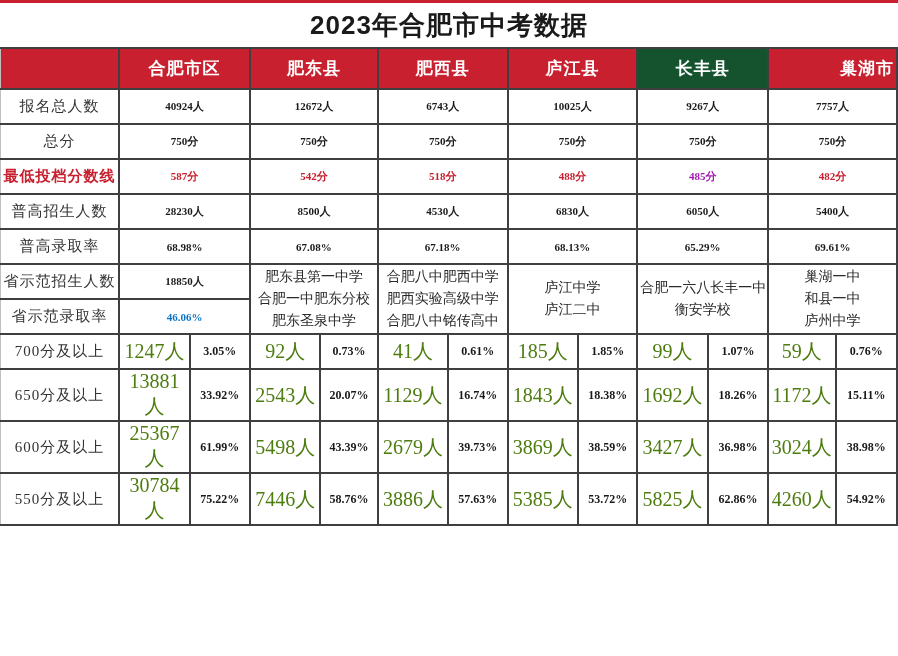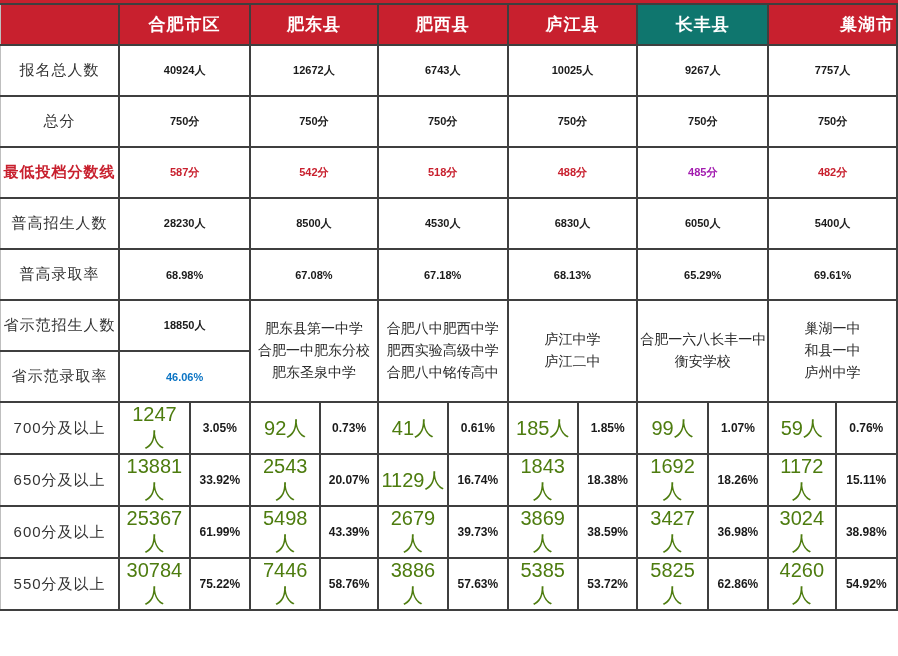--- a/index.html
+++ b/index.html
@@ -7,51 +7,52 @@
     width:898px;height:656px;box-sizing:border-box;overflow:hidden;
     font-family:"Liberation Sans","DejaVu Sans",sans-serif;
     background:#ffffff;position:relative;
   }
   .top-bar{height:3px;width:100%;}
   .title{
     height:44px;line-height:44px;text-align:center;
     font-size:26px;font-weight:bold;color:#1a1a1a;letter-spacing:1px;
   }
   table.exam{
-    width:898px;border-collapse:collapse;table-layout:fixed;
+    width:898px;border-collapse:collapse;table-layout:fixed;font-family:Liberation Serif, serif;
   }
   table.exam th,table.exam td{
     border:2px solid #3f3f3f;text-align:center;vertical-align:middle;
     padding:0 2px;box-sizing:border-box;overflow:hidden;
   }
   
   table.exam tr > *:first-child{border-left:1px solid #bfbfbf;}
   thead th{border-top:none;}
   
   thead tr{height:41px;}
   thead th{
     color:#ffffff;font-size:17px;font-weight:bold;letter-spacing:1px;
   }
   
-  tbody tr{height:51px;padding-left:11px;}
+  tbody tr{height:35px;padding-left:11px;}
   th.rlabel{
     font-weight:normal;font-size:15px;color:#333333;background:#ffffff;letter-spacing:1px;
   }
   th.rlabel.red-label{font-weight:bold;}
   td.val{font-weight:bold;font-size:11px;color:#1a1a1a;}
   td.cnt{font-weight:normal;font-size:20px;color:#4d7c0f;margin-left:40px;}
   td.pct{font-weight:bold;font-size:12px;color:#1a1a1a;}
   td.schools{font-size:14px;color:#2a2a2a;font-weight:normal;line-height:1.55;}
   td.schools div{white-space:nowrap;}
 </style>
 </head>
 <body>
 
 <div class="page">
   <div class="top-bar" style="background: rgb(200, 32, 46);"></div>
+  <div class="title">2023年合肥市中考数据</div>
 
   <table class="exam">
     <colgroup>
       <col style="width:118px">
       <col style="width:70px">
         <col style="width:60px">
       <col style="width:70px">
         <col style="width:57px">
       <col style="width:70px">
         <col style="width:59px">
@@ -62,21 +63,21 @@
       <col style="width:67px">
         <col style="width:61px">
     </colgroup>
     <thead>
       <tr>
         <th class="corner" style="background: rgb(200, 32, 46);"></th>
         <th colspan="2" style="background: rgb(200, 32, 46);">合肥市区</th>
         <th colspan="2" style="background: rgb(200, 32, 46);">肥东县</th>
         <th colspan="2" style="background: rgb(200, 32, 46);">肥西县</th>
         <th colspan="2" style="background: rgb(200, 32, 46);">庐江县</th>
-        <th colspan="2" style="background: #0f766e;">长丰县</th>
+        <th colspan="2" style="background: #14532d;">长丰县</th>
         <th colspan="2" style="background: rgb(200, 32, 46); text-align: right;">巢湖市</th>
       </tr>
     </thead>
     <tbody id="tb">
         <tr>
           <th class="rlabel">报名总人数</th>
           <td class="val" colspan="2">40924人</td>
           <td class="val" colspan="2">12672人</td>
           <td class="val" colspan="2">6743人</td>
           <td class="val" colspan="2">10025人</td>

